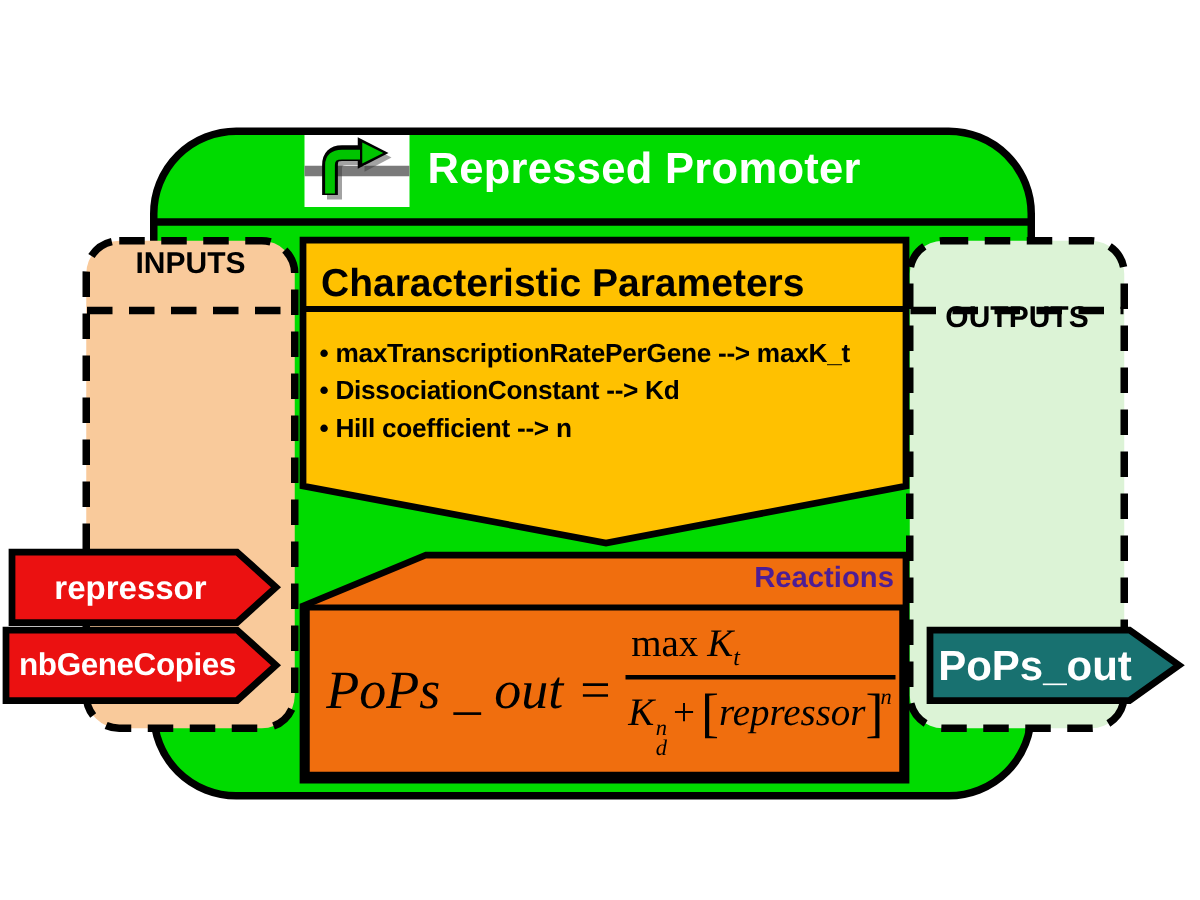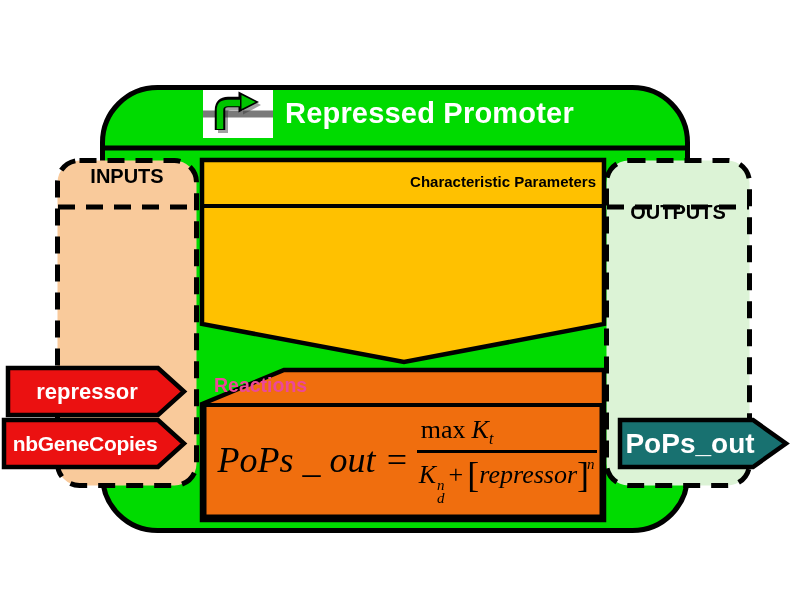--- a/index.html
+++ b/index.html
@@ -6,26 +6,26 @@
   .stage{position:relative;width:800px;height:600px;background:#ffffff;overflow:hidden;
          font-family:"Liberation Sans",sans-serif;}
   .stage svg{position:absolute;left:0;top:0;}
   .txt{position:absolute;box-sizing:border-box;}
   .module-title{left:285px;top:92px;width:330px;height:42px;line-height:42px;
         text-align:left;color:#ffffff;font-size:29px;font-weight:bold;letter-spacing:0.2px;}
   .inputs-title{left:57px;top:165px;width:140px;text-align:center;color:#000;
         font-size:20px;font-weight:bold;}
   .outputs-title{left:606px;top:165px;width:144px;text-align:center;color:#000;
         font-size:20px;font-weight:bold;margin-top:36px;}
-  .params-title{left:214px;top:173px;width:382px;text-align:right;color:#000;
-        font-size:15px;font-weight:bold;}
+  .params-title{left:214px;top:173px;width:382px;color:#000;
+        font-size:26px;font-weight:bold;}
   .bullets{left:213px;top:223px;width:392px;color:#000;font-size:17.5px;font-weight:bold;
         letter-spacing:-0.2px;}
   .bullets div{line-height:25px;white-space:nowrap;}
-  .reactions-title{left:214px;top:374px;width:382px;color:#ec4899;
+  .reactions-title{left:214px;top:374px;width:382px;text-align:right;color:#4c1d95;
         font-size:19.5px;font-weight:bold;}
   .port-label{color:#ffffff;font-weight:bold;text-align:center;line-height:47px;height:47px;}
   .lbl-repressor{left:8px;top:368px;width:158px;font-size:22px;}
   .lbl-nbgene{left:4px;top:420px;width:162px;font-size:21px;letter-spacing:-0.3px;}
   .lbl-pops{left:620px;top:420px;width:140px;font-size:28px;}
   
   .formula{left:212px;top:406px;width:390px;height:108px;display:flex;align-items:center;
         justify-content:center;gap:8px;color:#000;font-family:"Liberation Serif",serif;}
   .f-lhs{font-style:italic;font-size:36px;white-space:pre;}
   .frac{display:inline-flex;flex-direction:column;align-items:flex-start;}
@@ -82,20 +82,25 @@
     <polygon points="620,420 753,420 786,443.5 753,467 620,467" fill="#187170" stroke="#000" stroke-width="4.5"></polygon>
   </svg>
 
   <div class="txt module-title">Repressed Promoter</div>
 
   <div class="txt inputs-title">INPUTS</div>
   <div class="txt outputs-title">OUTPUTS</div>
 
   <div class="txt params-title">Characteristic Parameters</div>
 
+  <div class="txt bullets">
+    <div>• maxTranscriptionRatePerGene --&gt; maxK_t</div>
+    <div>• DissociationConstant --&gt; Kd</div>
+    <div>• Hill coefficient --&gt; n</div>
+  </div>
 
   <div class="txt reactions-title">Reactions</div>
 
   <div class="txt formula">
     <span class="f-lhs">PoPs _ out =</span>
     <span class="frac">
       <span class="f-num"><span class="f-roman">max</span><span class="it">K</span><sub class="it">t</sub></span>
       <span class="f-den"><span class="it">K</span><span class="stack">
             <span>n</span>
             <span>d</span>

